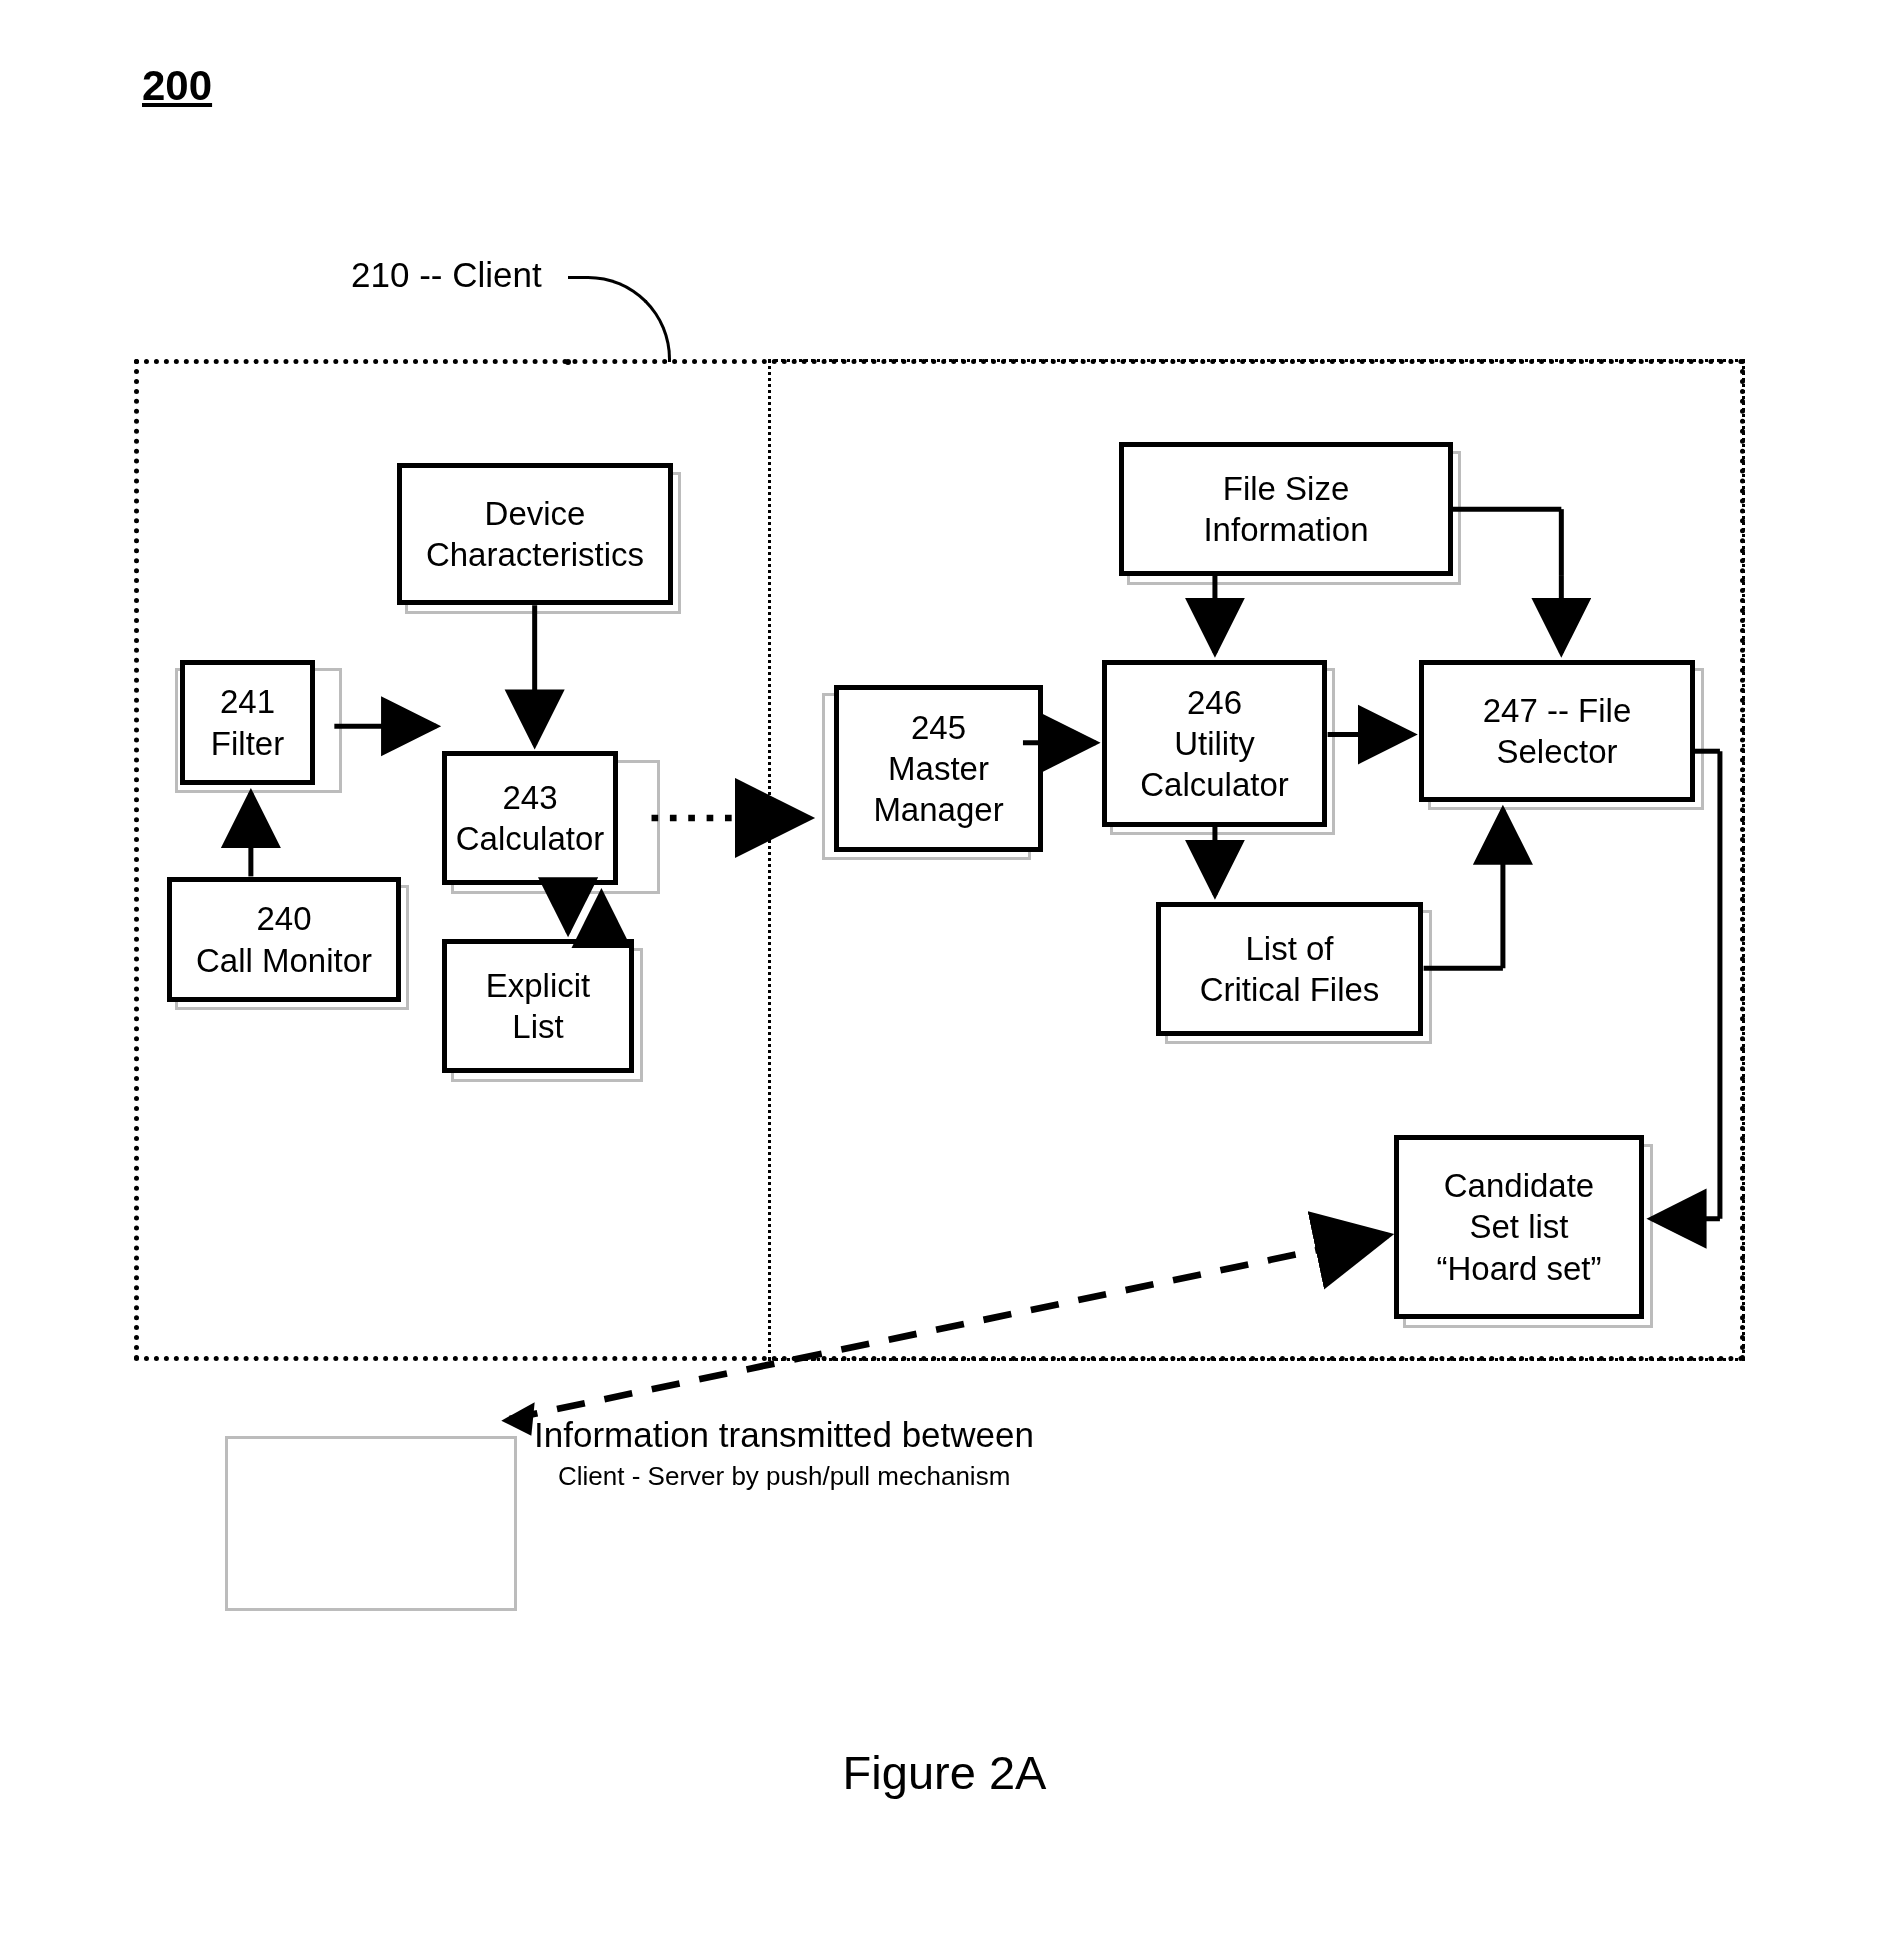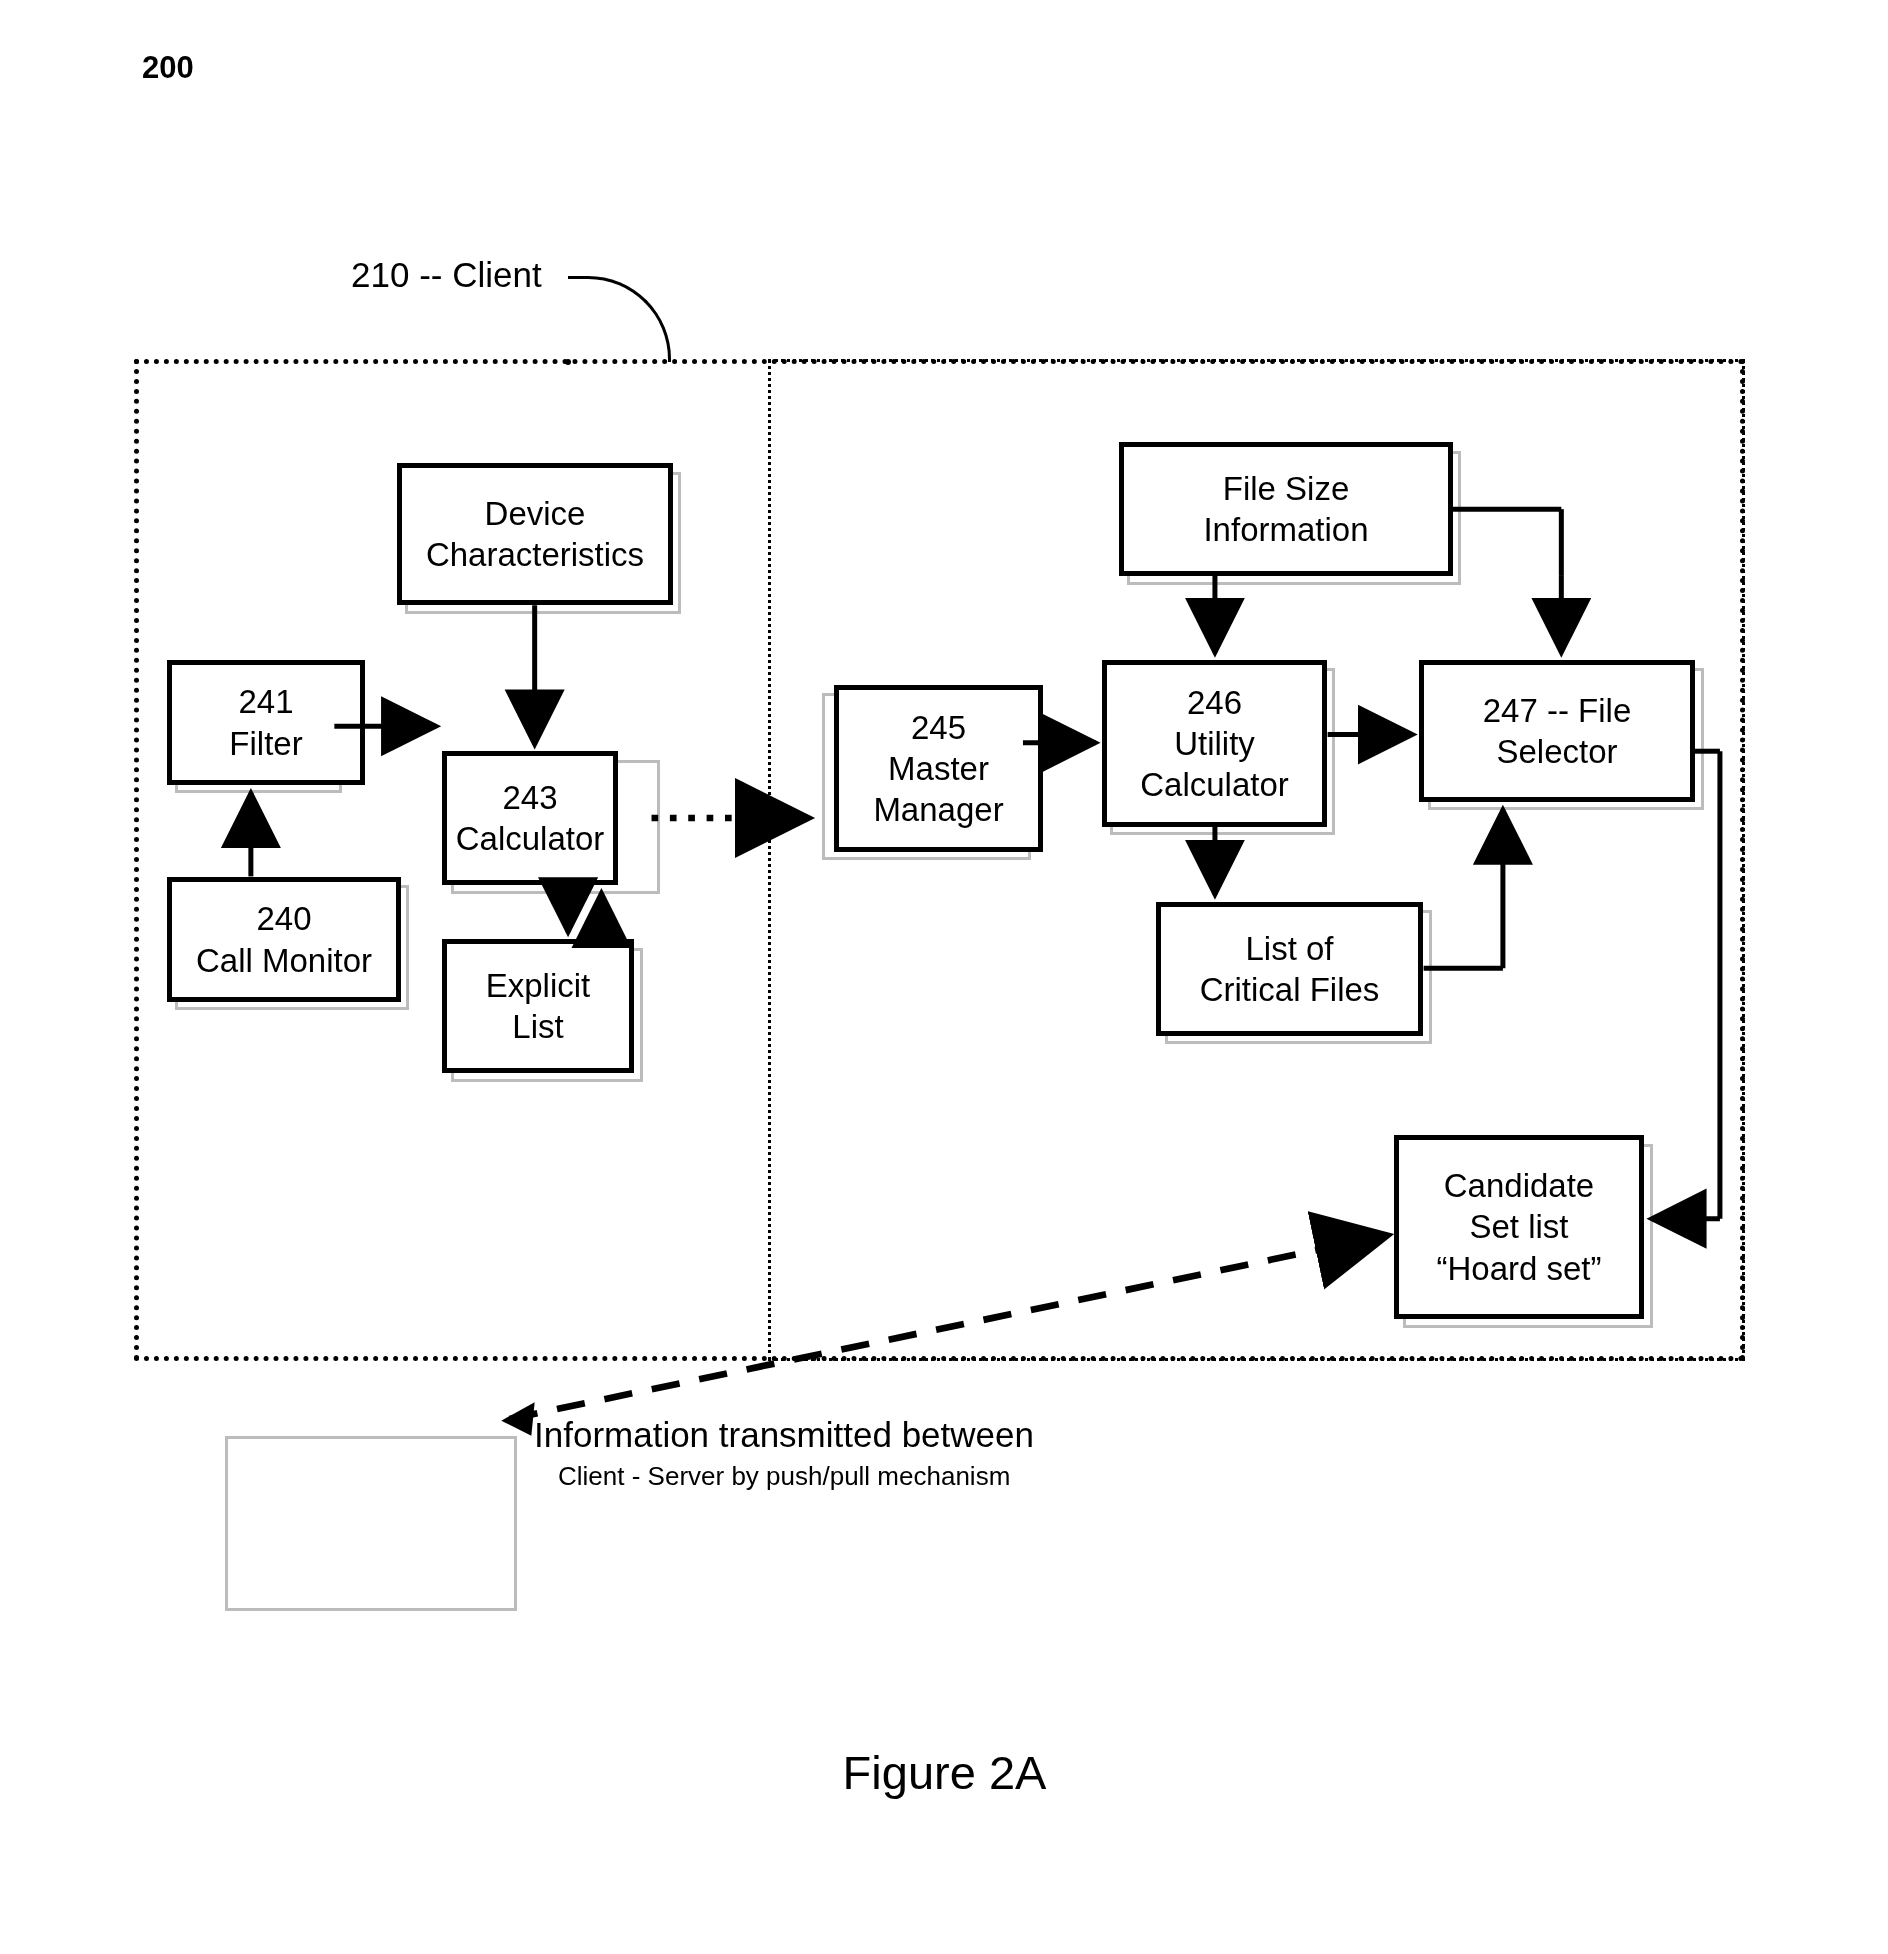--- a/index.html
+++ b/index.html
@@ -1,17 +1,17 @@
 <!DOCTYPE html>
 <html><head>
 <meta charset="utf-8">
 <style>
   html,body{margin:0;padding:0;background:#fff;font-family:Helvetica,Arial,sans-serif;font-size:30px;color:#000}
   .canvas{position:relative;width:1889px;height:1954px}
-  .fig-num{position:absolute;left:142px;top:50px;font-weight:bold;font-size:31px}
+  .fig-num{position:absolute;left:142px;top:62px;font-weight:bold;text-decoration:underline;font-size:42px}
   .client-label{position:absolute;left:351px;top:255px;font-size:35px}
   .fig-cap{position:absolute;left:0;right:0;top:1745px;text-align:center;font-size:47px}
   .note1{position:absolute;left:534px;top:1415px;font-size:35px}
   .note2{position:absolute;left:558px;top:1461px;font-size:26px}
 
   .dotted-outer{position:absolute;left:134px;top:359px;width:1611px;height:1002px;border:5px dotted #000;box-sizing:border-box}
   .dotted-inner{position:absolute;left:768px;top:359px;width:977px;height:1002px;border:3.3px dotted #000;box-sizing:border-box}
 
   
   .s{position:absolute;border:3.3px solid #bcbcbc;box-sizing:border-box;background:transparent}
@@ -32,21 +32,21 @@
 
   <div class="client-label">
     <span>210</span> -- <span>Client</span>
   </div>
   <div class="leader"></div>
 
   <div class="dotted-outer"></div>
   <div class="dotted-inner"></div>
 
   <div class="s" style="left:175px;top:668px;width:167px;height:125px"></div>
-  <div class="b" style="left:167px;top:660px;width:198px;height:125px">
+  <div class="b" style="left:180px;top:660px;width:135px;height:125px">
     <div><span>241</span><br><span>Filter</span></div>
   </div>
 
   <div class="s" style="left:175px;top:885px;width:234px;height:125px"></div>
   <div class="b" style="left:167px;top:877px;width:234px;height:125px">
     <div><span>240</span><br><span>Call Monitor</span></div>
   </div>
 
   <div class="s" style="left:405px;top:472px;width:276px;height:142px"></div>
   <div class="b" style="left:397px;top:463px;width:276px;height:142px;white-space:pre-line">Device

